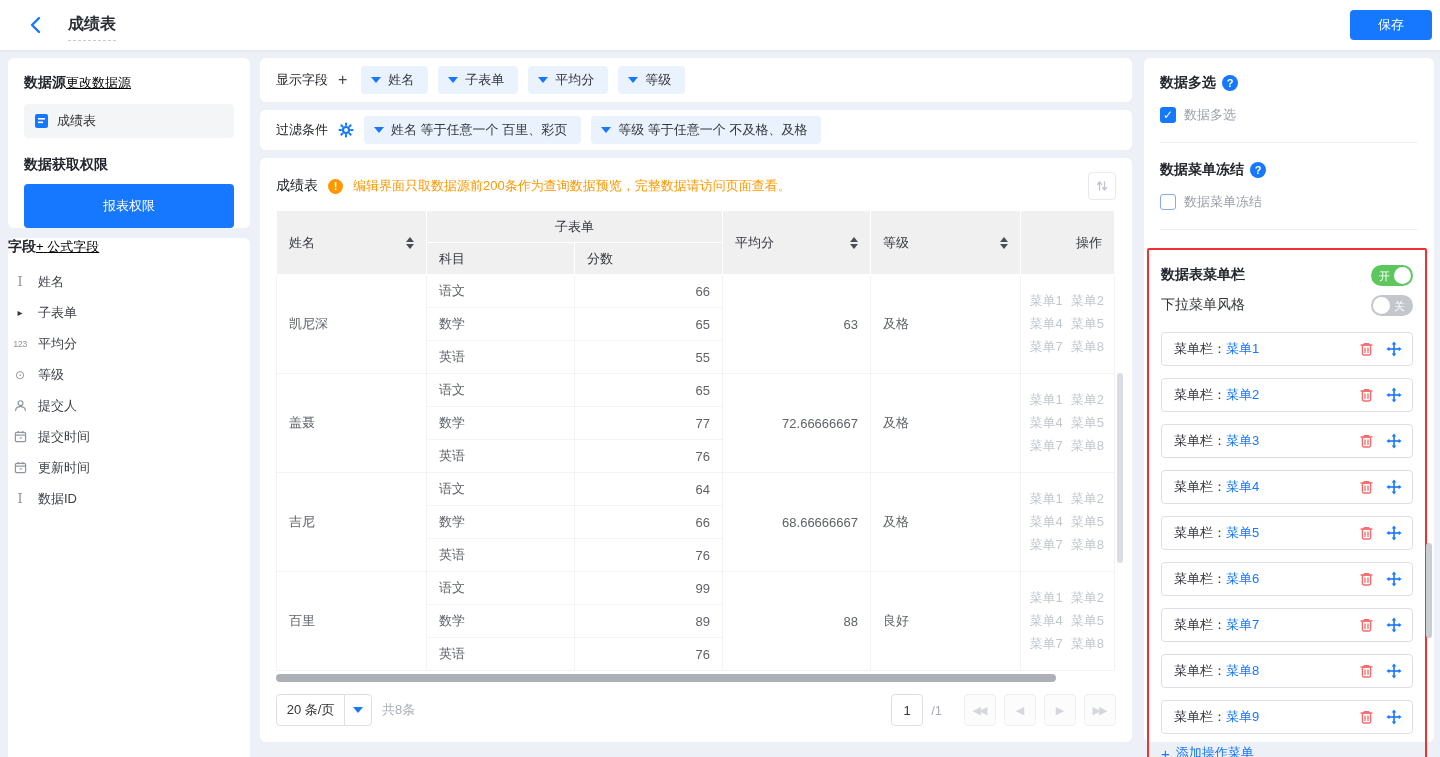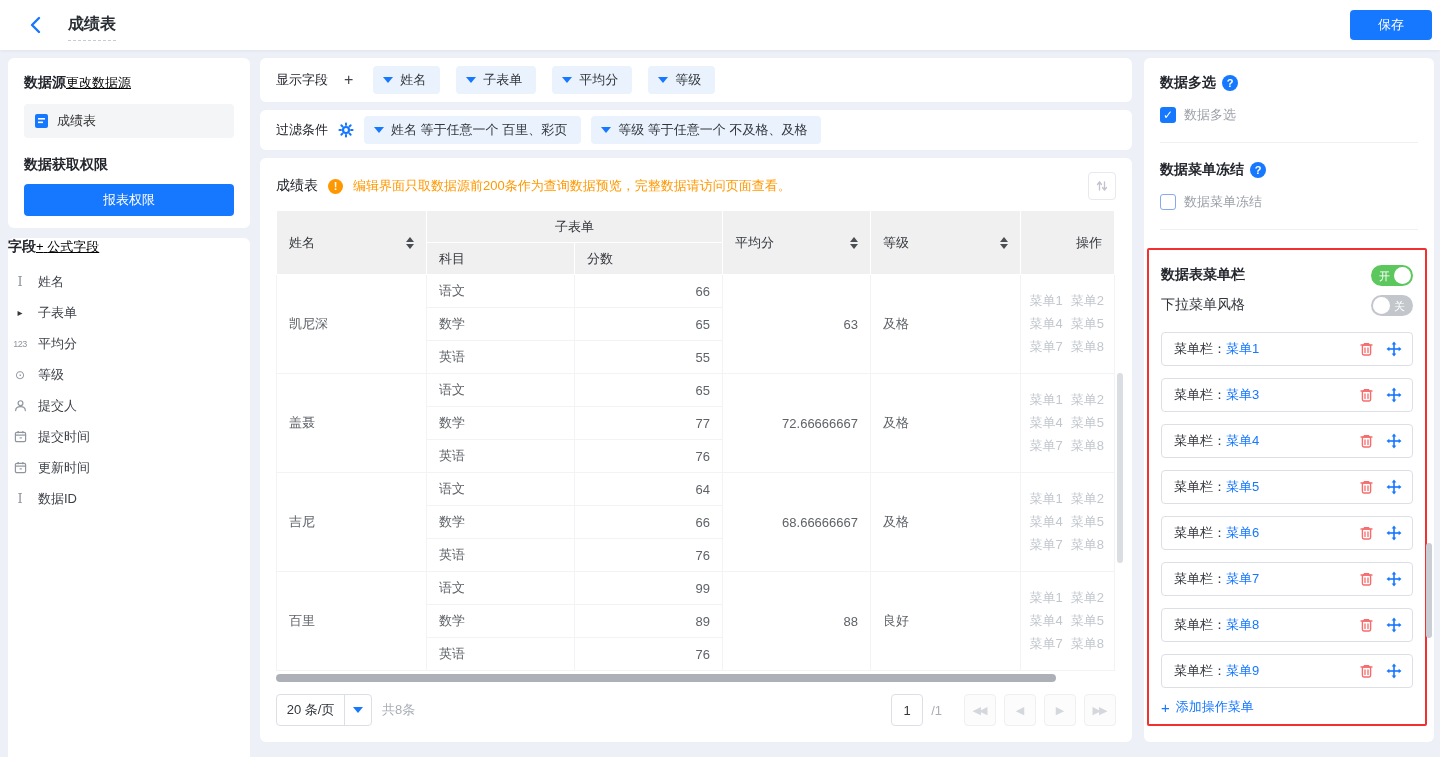--- a/index.html
+++ b/index.html
@@ -14,32 +14,32 @@
 
   .panel { position:absolute; background:#fff; border-radius:6px; }
 
   
   .p-datasource { left:8px; top:58px; width:242px; height:170px; padding:16px; }
   .sec-title { font-size:14px; font-weight:bold; color:#23262d; }
   .row-between { display:flex; justify-content:flex-start; align-items:center; }
   .link { color:#000000; cursor:pointer; font-size:13px;text-decoration:underline; }
   .ds-item { margin-top:12px; height:34px; background:#F4F5F7; border-radius:4px; display:flex; align-items:center; padding:0 10px; gap:8px; cursor:pointer; }
   .perm-title { margin-top:18px; }
-  .perm-btn { margin-top:10px; width:100%; height:32px; background:#1677FF; color:#fff; border:none; border-radius:4px; font-size:13px; cursor:pointer; }
+  .perm-btn { margin-top:10px; width:100%; height:44px; background:#1677FF; color:#fff; border:none; border-radius:4px; font-size:13px; cursor:pointer; }
 
   .p-fields { left:8px; top:238px; width:242px; height:636px; }
   .field-list { margin-top:10px; }
   .field-item { height:31px; display:flex; align-items:center; gap:8px; color:#3d4148; cursor:pointer; padding-left:2px; }
   .f-ico { width:20px; display:inline-flex; justify-content:center; color:#8F959E; font-size:12px; flex:none; }
   .f-ico.serif { font-family:"DejaVu Serif",serif; font-size:13px; }
   .f-ico.num { font-size:9px; letter-spacing:-.5px; }
   .f-ico.tri { color:#33363c; font-size:10px; }
 
   
-  .p-display { left:260px; top:58px; width:872px; height:44px; padding:8px 16px; display:flex; align-items:center; gap:16px; }
+  .p-display { left:260px; top:58px; width:872px; height:44px; padding:8px 16px; display:flex; align-items:center; gap:10px; }
   .bar-label { color:#23262d; font-size:13px; flex:none; }
   .plus { font-size:16px; color:#43464d; cursor:pointer; margin-right:4px; }
   .chip { display:inline-flex; align-items:center; gap:7px; background:#EAF2FD; border-radius:4px; height:28px; padding:0 14px 0 10px; cursor:pointer; color:#33363c; flex:none; }
   .tri-down { width:0; height:0; border-left:5px solid transparent; border-right:5px solid transparent; border-top:6px solid #1677FF; }
   .p-filter { left:260px; top:110px; width:872px; height:40px; padding:6px 16px; display:flex; align-items:center; gap:10px; }
   .gear { width:16px; height:16px; flex:none; cursor:pointer; }
 
   .p-table { left:260px; top:158px; width:872px; height:584px; padding:12px 16px; }
   .tbl-head { display:flex; align-items:center; gap:10px; height:32px; }
   .tbl-title { font-size:14px; color:#23262d; flex:none; }
@@ -506,20 +506,39 @@
             <path d="M8 0.5 L10.3 3.4 H5.7 Z"></path>
             <path d="M8 15.5 L5.7 12.6 H10.3 Z"></path>
             <path d="M0.5 8 L3.4 5.7 V10.3 Z"></path>
             <path d="M15.5 8 L12.6 10.3 V5.7 Z"></path>
             <rect x="7.2" y="3" width="1.6" height="10"></rect>
             <rect x="3" y="7.2" width="10" height="1.6"></rect>
           </svg>
         </span>
     </div>
     <div class="menu-row">
+      <span class="m-lbl"><span>菜单栏：</span><span class="m-name">菜单2</span></span>
+      <span class="m-icons">
+          <svg width="15" height="16" viewBox="0 0 15 16">
+            <path d="M2 4 H13" stroke="#F56C6C" stroke-width="1.4" stroke-linecap="round"></path>
+            <path d="M5.5 4 V2.6 H9.5 V4" stroke="#F56C6C" stroke-width="1.4" fill="none"></path>
+            <rect x="3.4" y="4" width="8.2" height="10" rx="1.4" fill="none" stroke="#F56C6C" stroke-width="1.4"></rect>
+            <path d="M6 7 V11.5 M9 7 V11.5" stroke="#F56C6C" stroke-width="1.3" stroke-linecap="round"></path>
+          </svg>
+          <svg width="16" height="16" viewBox="0 0 16 16" fill="#1677FF">
+            <path d="M8 0.5 L10.3 3.4 H5.7 Z"></path>
+            <path d="M8 15.5 L5.7 12.6 H10.3 Z"></path>
+            <path d="M0.5 8 L3.4 5.7 V10.3 Z"></path>
+            <path d="M15.5 8 L12.6 10.3 V5.7 Z"></path>
+            <rect x="7.2" y="3" width="1.6" height="10"></rect>
+            <rect x="3" y="7.2" width="10" height="1.6"></rect>
+          </svg>
+        </span>
+    </div>
+    <div class="menu-row">
       <span class="m-lbl"><span>菜单栏：</span><span class="m-name">菜单3</span></span>
       <span class="m-icons">
           <svg width="15" height="16" viewBox="0 0 15 16">
             <path d="M2 4 H13" stroke="#F56C6C" stroke-width="1.4" stroke-linecap="round"></path>
             <path d="M5.5 4 V2.6 H9.5 V4" stroke="#F56C6C" stroke-width="1.4" fill="none"></path>
             <rect x="3.4" y="4" width="8.2" height="10" rx="1.4" fill="none" stroke="#F56C6C" stroke-width="1.4"></rect>
             <path d="M6 7 V11.5 M9 7 V11.5" stroke="#F56C6C" stroke-width="1.3" stroke-linecap="round"></path>
           </svg>
           <svg width="16" height="16" viewBox="0 0 16 16" fill="#1677FF">
             <path d="M8 0.5 L10.3 3.4 H5.7 Z"></path>

